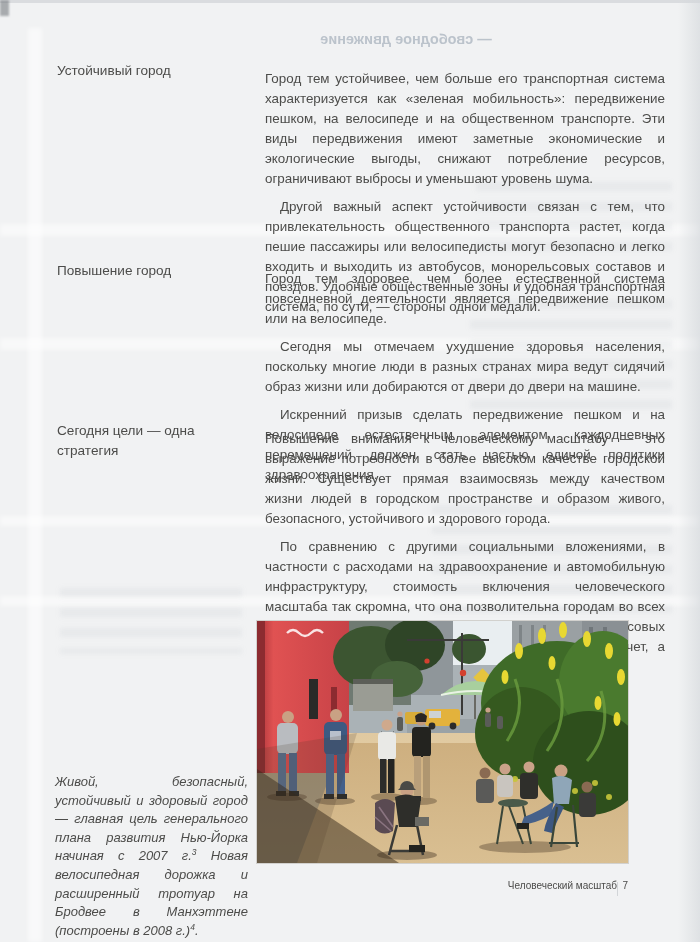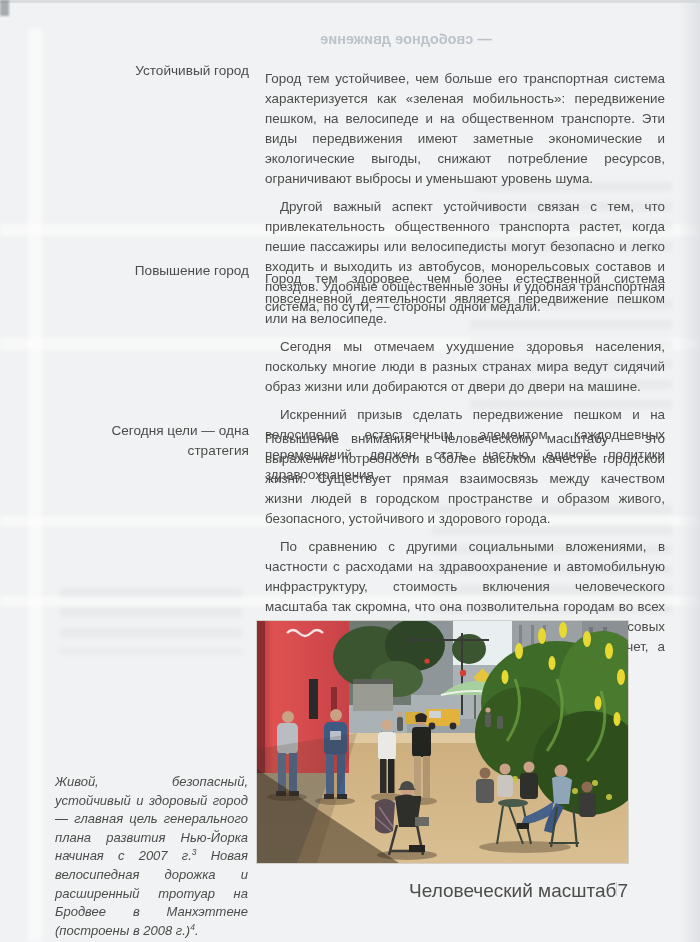--- a/index.html
+++ b/index.html
@@ -39,21 +39,21 @@
     transform:scaleX(-1);
     filter:blur(.6px);
   }
   
   .section{position:absolute;left:0;width:700px;}
   .sec-1{top:61px;}
   .sec-2{top:261px;}
   .sec-3{top:421px;}
   .heading{
     position:absolute;left:57px;top:0;width:192px;
-    font-size:13.6px;color:var(--text);line-height:20px;text-align:right;
+    font-size:13.6px;color:var(--text);line-height:20px;
   }
   .bodytext{
     position:absolute;left:257px;top:0;width:416px;
     font-size:13.4px;line-height:20px;color:var(--text);
     text-align:justify;
   }
   .bodytext p{margin:8px;}
   .bodytext p.indent{text-indent:15px;}
   
   .photo{
@@ -65,21 +65,21 @@
   .caption{
     position:absolute;left:55px;top:773px;width:193px;
     font-size:13px;line-height:18.6px;color:var(--text);
     font-style:italic;text-align:justify;
   }
   .caption sup{font-size:8.5px;line-height:0;}
   
   .footer{
     position:absolute;left:380px;top:880px;width:248px;height:18px;
     display:flex;justify-content:flex-end;align-items:baseline;gap:0;
-    font-size:19px;color:var(--text);
+    font-size:10px;color:var(--text);
   }
   .footer .divider{width:1px;height:14px;background:#d2d5d8;align-self:center;}
   .footer .pagenum{min-width:10px;text-align:right;}
 </style>
 </head>
 <body>
 
 <div class="page">
 
   <div class="edge-top"></div>

